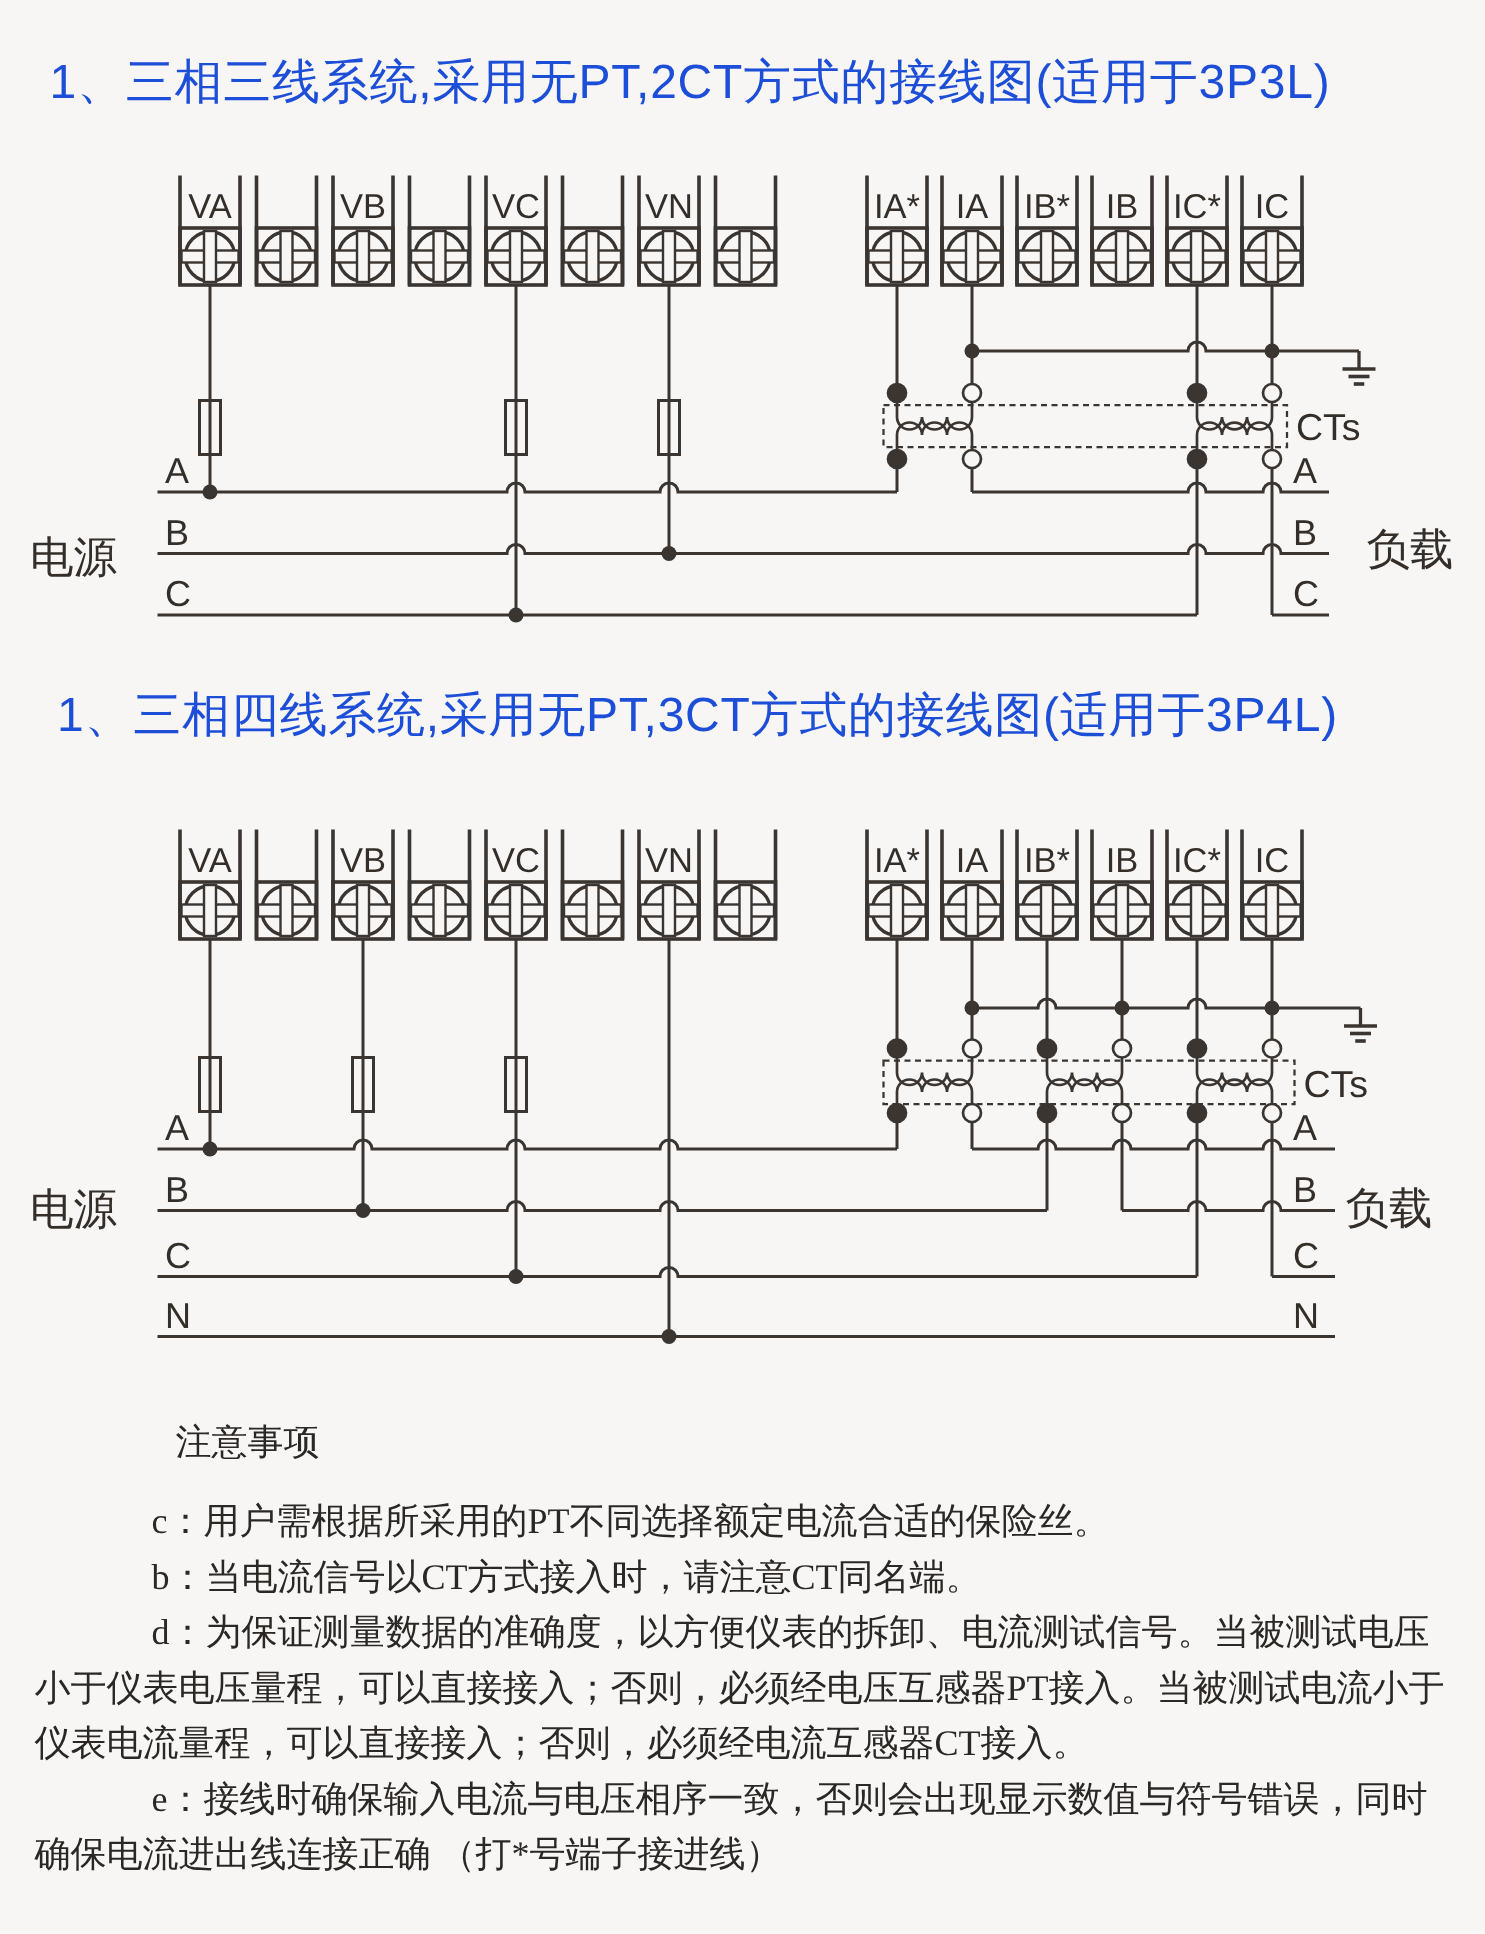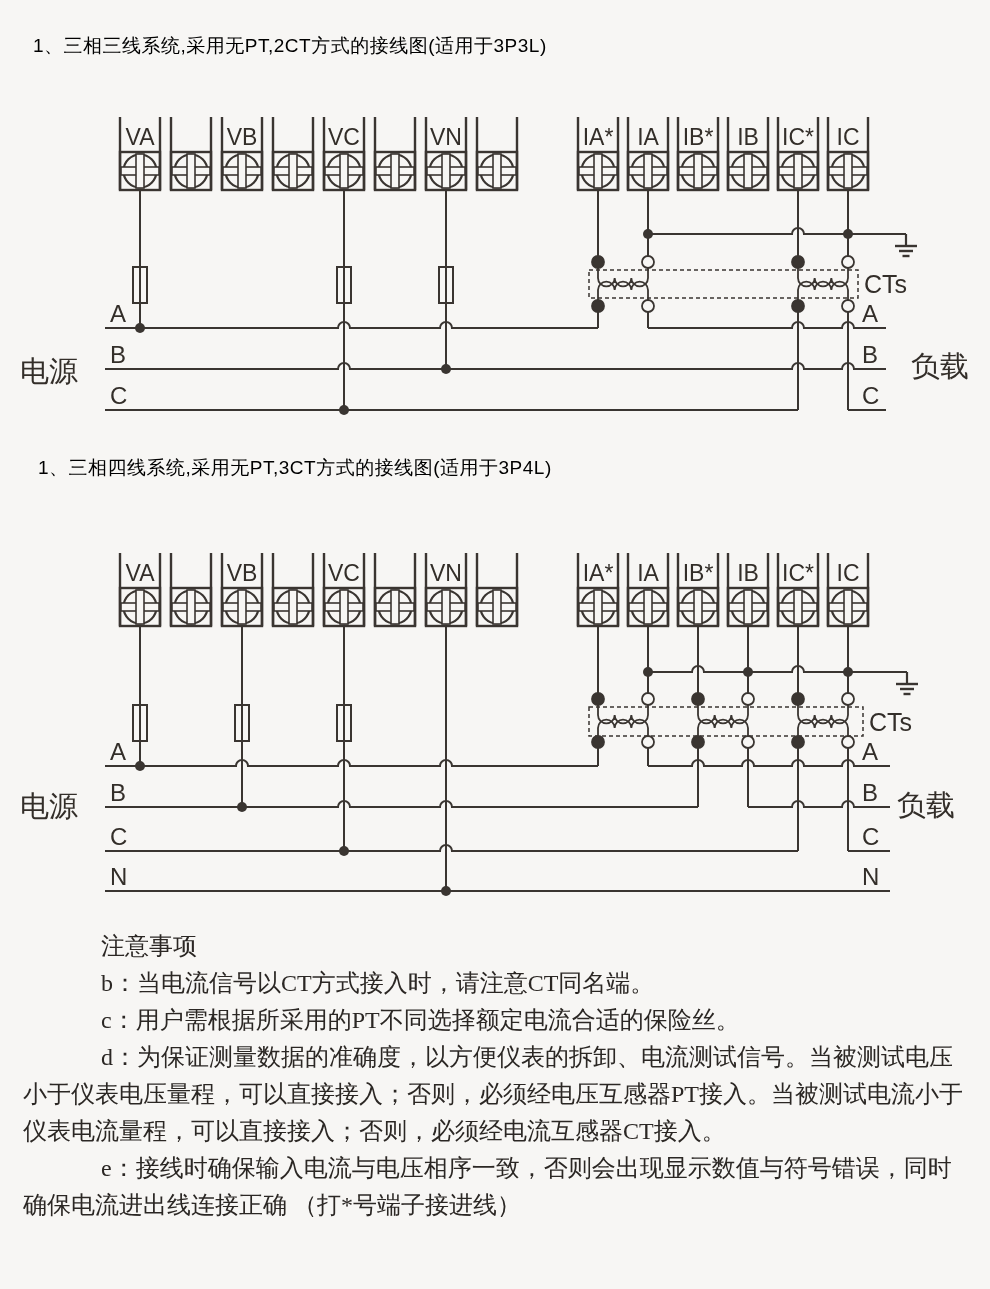--- a/index.html
+++ b/index.html
@@ -1,25 +1,25 @@
 <!DOCTYPE html>
 <html><head>
 <meta charset="utf-8">
 <style>
   html,body{margin:0;padding:0;}
   .page{position:relative;width:990px;height:1289px;background:#f7f6f4;overflow:hidden;
         font-family:"Liberation Sans",sans-serif;}
-  .title{position:absolute;font-size:19px;color:#000000;letter-spacing:0.5px;white-space:nowrap;
+  .title{position:absolute;font-size:32px;color:#1d4ed8;letter-spacing:0.5px;white-space:nowrap;
          font-family:"Liberation Sans",sans-serif;}
   svg.diagram{position:absolute;left:0;}
   svg text{fill:#332e29;font-family:"Liberation Sans",sans-serif;}
   svg text.cjk{font-family:"Liberation Serif",serif;}
   .notes{position:absolute;left:23px;top:928px;width:945px;color:#2b2724;
          font-family:"Liberation Serif",serif;font-size:24px;line-height:37px;}
-  .notes .heading{margin:0;}
+  .notes .heading{margin:16px;}
   .notes p{margin:0;text-indent:78px;}
 </style>
 </head>
 <body>
 
 <div class="page">
   <div class="title" style="left:33px;top:33px">1、三相三线系统,采用无PT,2CT方式的接线图(适用于3P3L)</div>
   <svg id="svg1" class="diagram" style="top:95px" width="990" height="345" viewBox="0 95 990 345">
       <line x1="140" y1="190" x2="140" y2="328" stroke="#3a3531" stroke-width="2"></line>
       <line x1="344" y1="190" x2="344" y2="410" stroke="#3a3531" stroke-width="2"></line>
@@ -407,18 +407,18 @@
       <text x="862" y="801" font-size="24" text-anchor="start">B</text>
       <text x="862" y="845" font-size="24" text-anchor="start">C</text>
       <text x="862" y="885" font-size="24" text-anchor="start">N</text>
       <text x="20" y="816" font-size="29" text-anchor="start" class="cjk">电源</text>
       <text x="897" y="815" font-size="29" text-anchor="start" class="cjk">负载</text>
       <text x="869" y="731" font-size="25" text-anchor="start">CTs</text>
     </svg>
 
   <div class="notes">
     <p class="heading">注意事项</p>
+    <p>c：用户需根据所采用的PT不同选择额定电流合适的保险丝。</p>
     <p>b：当电流信号以CT方式接入时，请注意CT同名端。</p>
-    <p>c：用户需根据所采用的PT不同选择额定电流合适的保险丝。</p>
     <p>d：为保证测量数据的准确度，以方便仪表的拆卸、电流测试信号。当被测试电压小于仪表电压量程，可以直接接入；否则，必须经电压互感器PT接入。当被测试电流小于仪表电流量程，可以直接接入；否则，必须经电流互感器CT接入。</p>
     <p>e：接线时确保输入电流与电压相序一致，否则会出现显示数值与符号错误，同时确保电流进出线连接正确 （打*号端子接进线）</p>
   </div>
 </div>
 
 </body></html>

